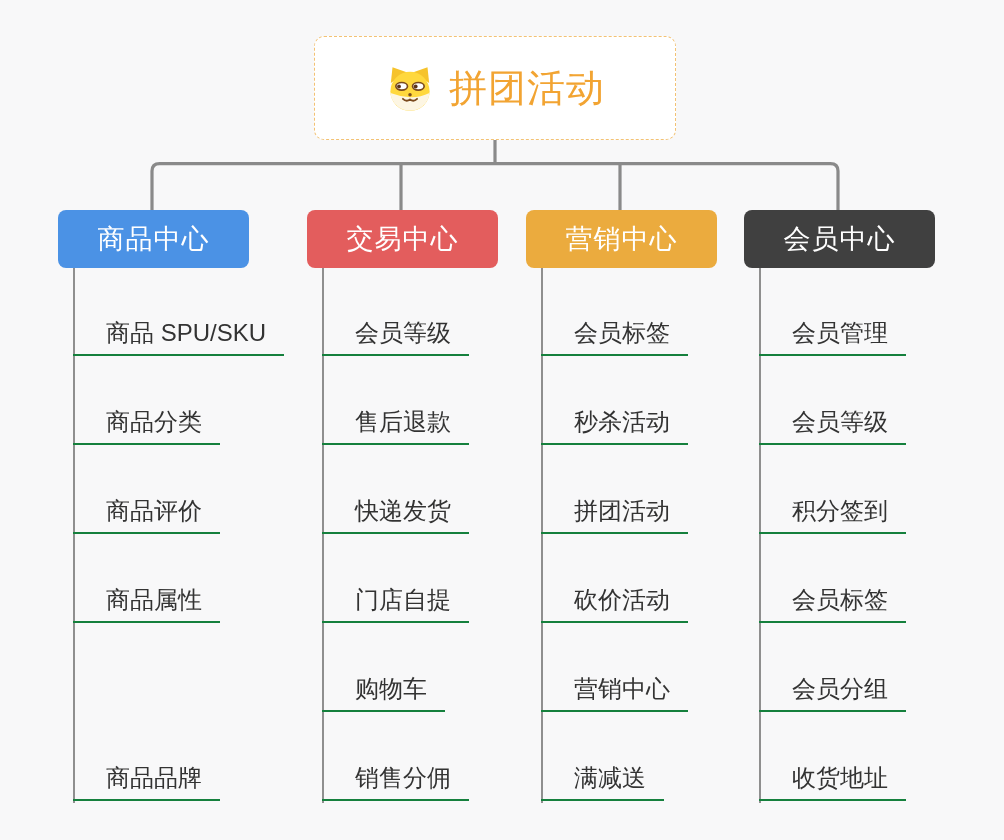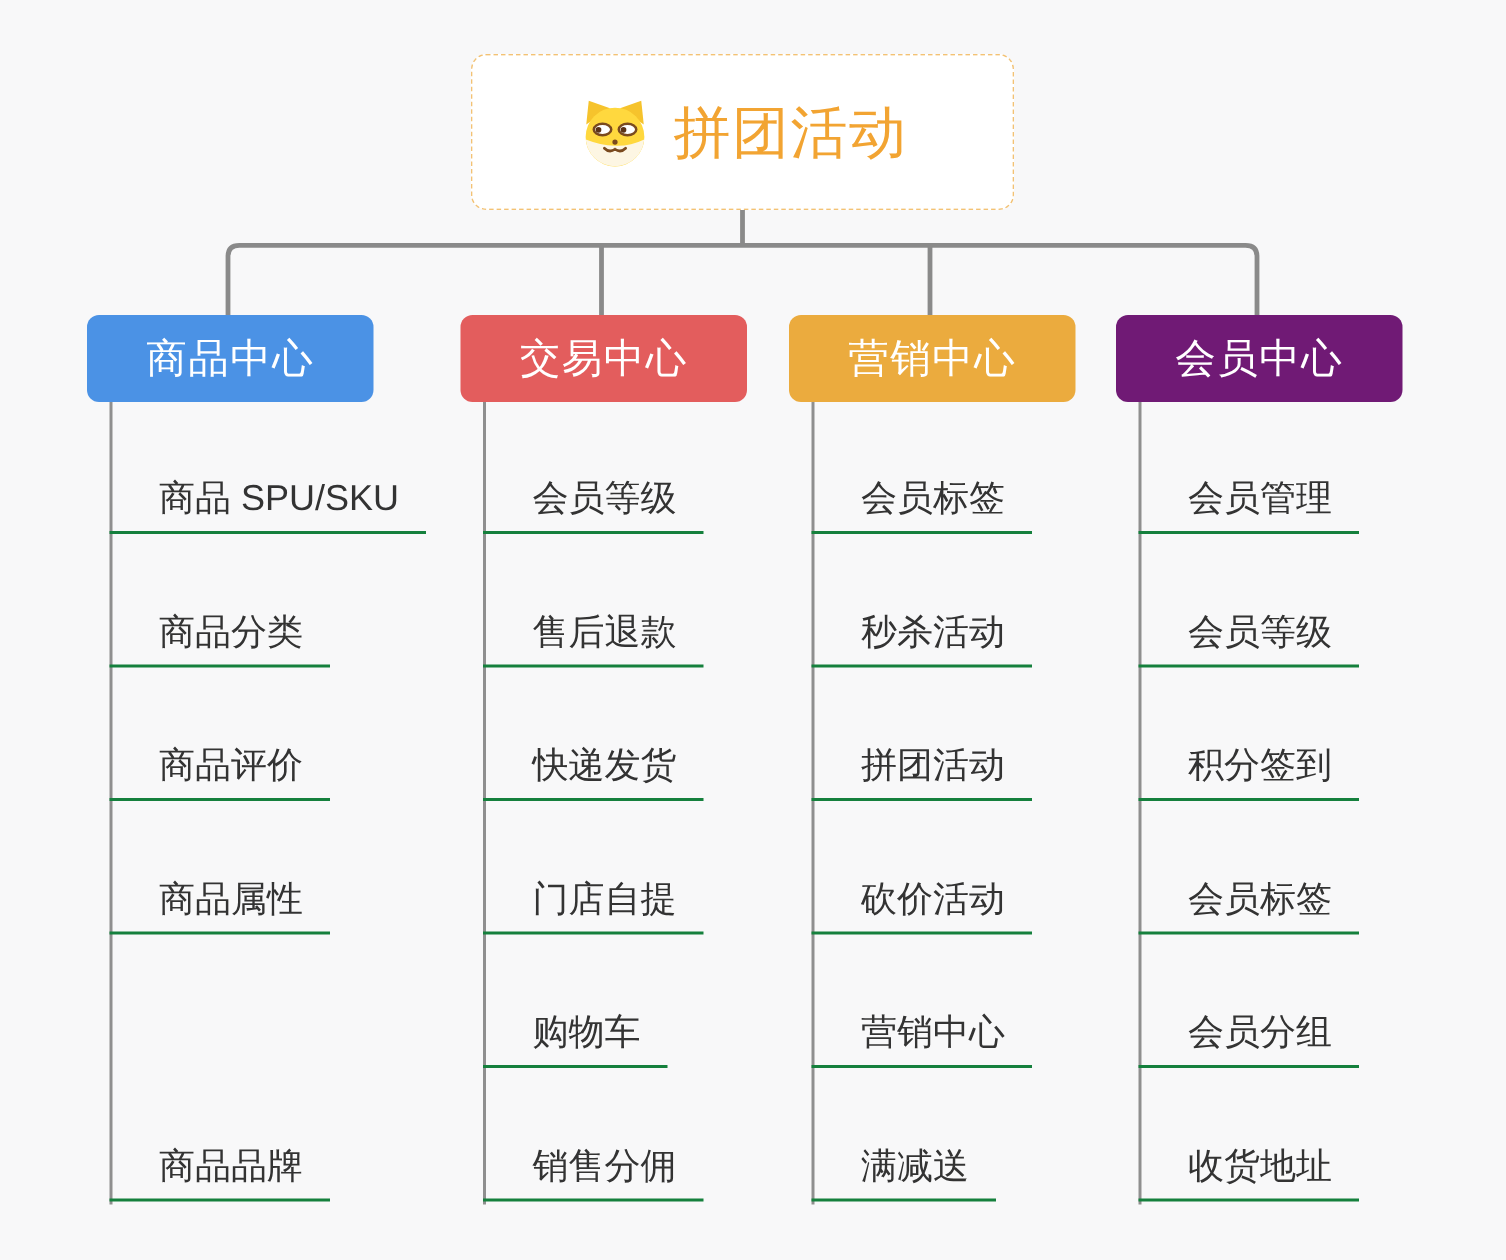--- a/index.html
+++ b/index.html
@@ -91,21 +91,21 @@
     <div class="branch-vline"></div>
     <div class="branch-item" style="top:108px">会员标签</div>
     <div class="branch-item" style="top:197px">秒杀活动</div>
     <div class="branch-item" style="top:286px">拼团活动</div>
     <div class="branch-item" style="top:375px">砍价活动</div>
     <div class="branch-item" style="top:464px">营销中心</div>
     <div class="branch-item" style="top:553px">满减送</div>
   </div>
 
   <div class="branch" style="left:744px">
-    <div class="branch-header" style="background: #701a75;">会员中心</div>
+    <div class="branch-header" style="background: #404040;">会员中心</div>
     <div class="branch-vline"></div>
     <div class="branch-item" style="top:108px">会员管理</div>
     <div class="branch-item" style="top:197px">会员等级</div>
     <div class="branch-item" style="top:286px">积分签到</div>
     <div class="branch-item" style="top:375px">会员标签</div>
     <div class="branch-item" style="top:464px">会员分组</div>
     <div class="branch-item" style="top:553px">收货地址</div>
   </div>
 
 </div>

